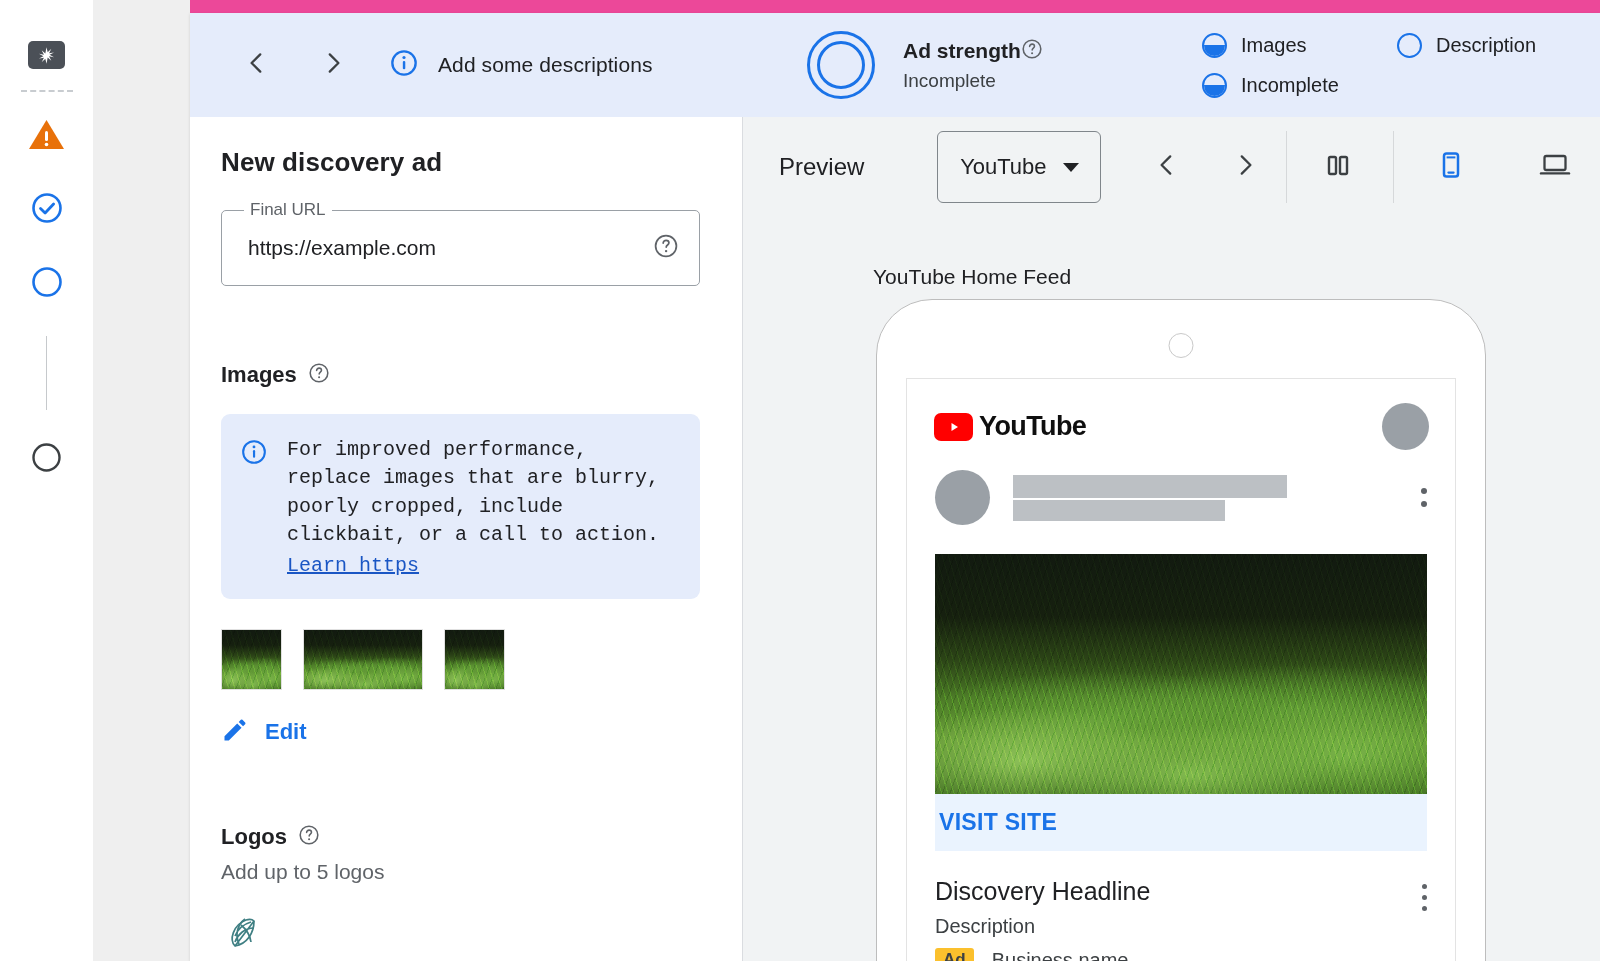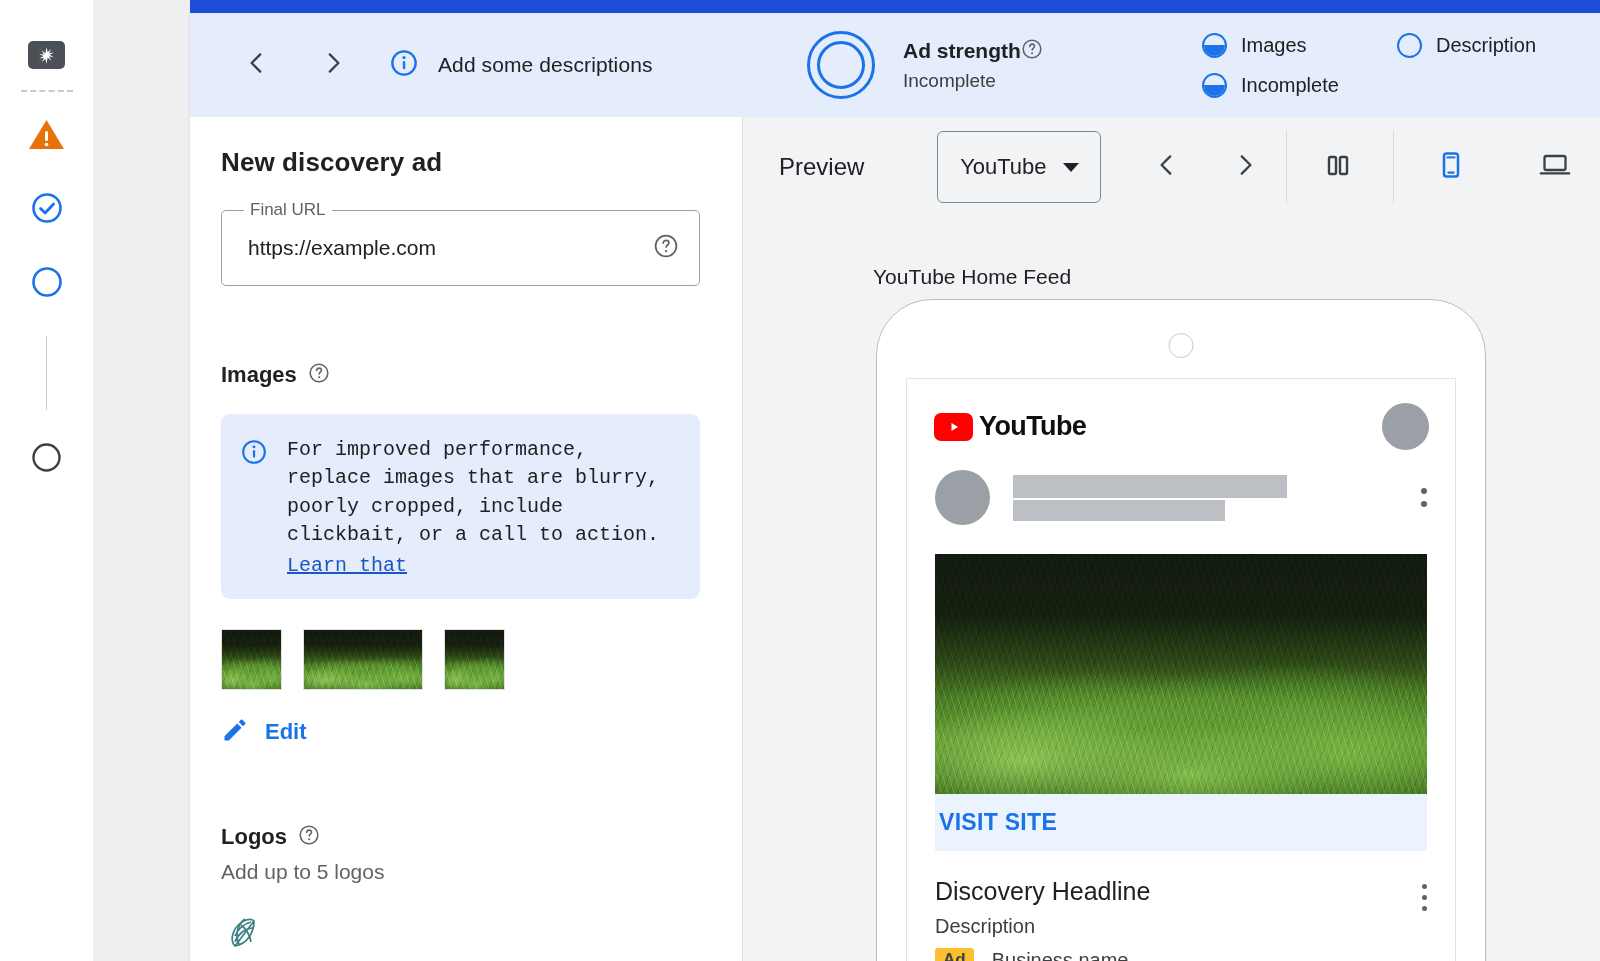--- a/index.html
+++ b/index.html
@@ -2,21 +2,21 @@
 <html><head>
 <meta charset="utf-8">
 <style>
   * { box-sizing: border-box; margin: 0; padding: 0; }
   html, body {
     width: 1600px; height: 961px;
     font-family: "Liberation Sans", sans-serif;
     background: #ffffff;
     overflow: hidden;
   }
-  .root { position: relative; width: 1600px; height: 852px; background: #1d4ed8; }
+  .root { position: relative; width: 1600px; height: 852px; background: #ec4899; }
 
   
   .rail {
     position: absolute; left: 0; top: 0; width: 93px; height: 961px;
     background: #ffffff;
     display: flex; flex-direction: column; align-items: center;
   }
   .rail-sparkle {
     margin-top: 41px;
     width: 37px; height: 28px; border-radius: 5px;
@@ -393,21 +393,21 @@
           <div class="notice">
             <span class="notice-icon">
               <svg width="26" height="26" viewBox="0 0 24 24">
                 <circle cx="12" cy="12" r="10" fill="none" stroke="#1a73e8" stroke-width="1.9"></circle>
                 <circle cx="12" cy="7.3" r="1.3" fill="#1a73e8"></circle>
                 <rect x="11.05" y="10.2" width="2" height="7.2" rx="1" fill="#1a73e8"></rect>
               </svg>
             </span>
             <div class="notice-body">
               <div class="notice-text">For improved performance, replace images that are blurry, poorly cropped, include clickbait, or a call to action.</div>
-              <span class="notice-link">Learn that</span>
+              <span class="notice-link">Learn https</span>
             </div>
           </div>
 
           <div class="thumbs">
             <div class="thumb sq">
                 <div class="fern"></div>
               </div>
             <div class="thumb wide">
                 <div class="fern"></div>
               </div>

